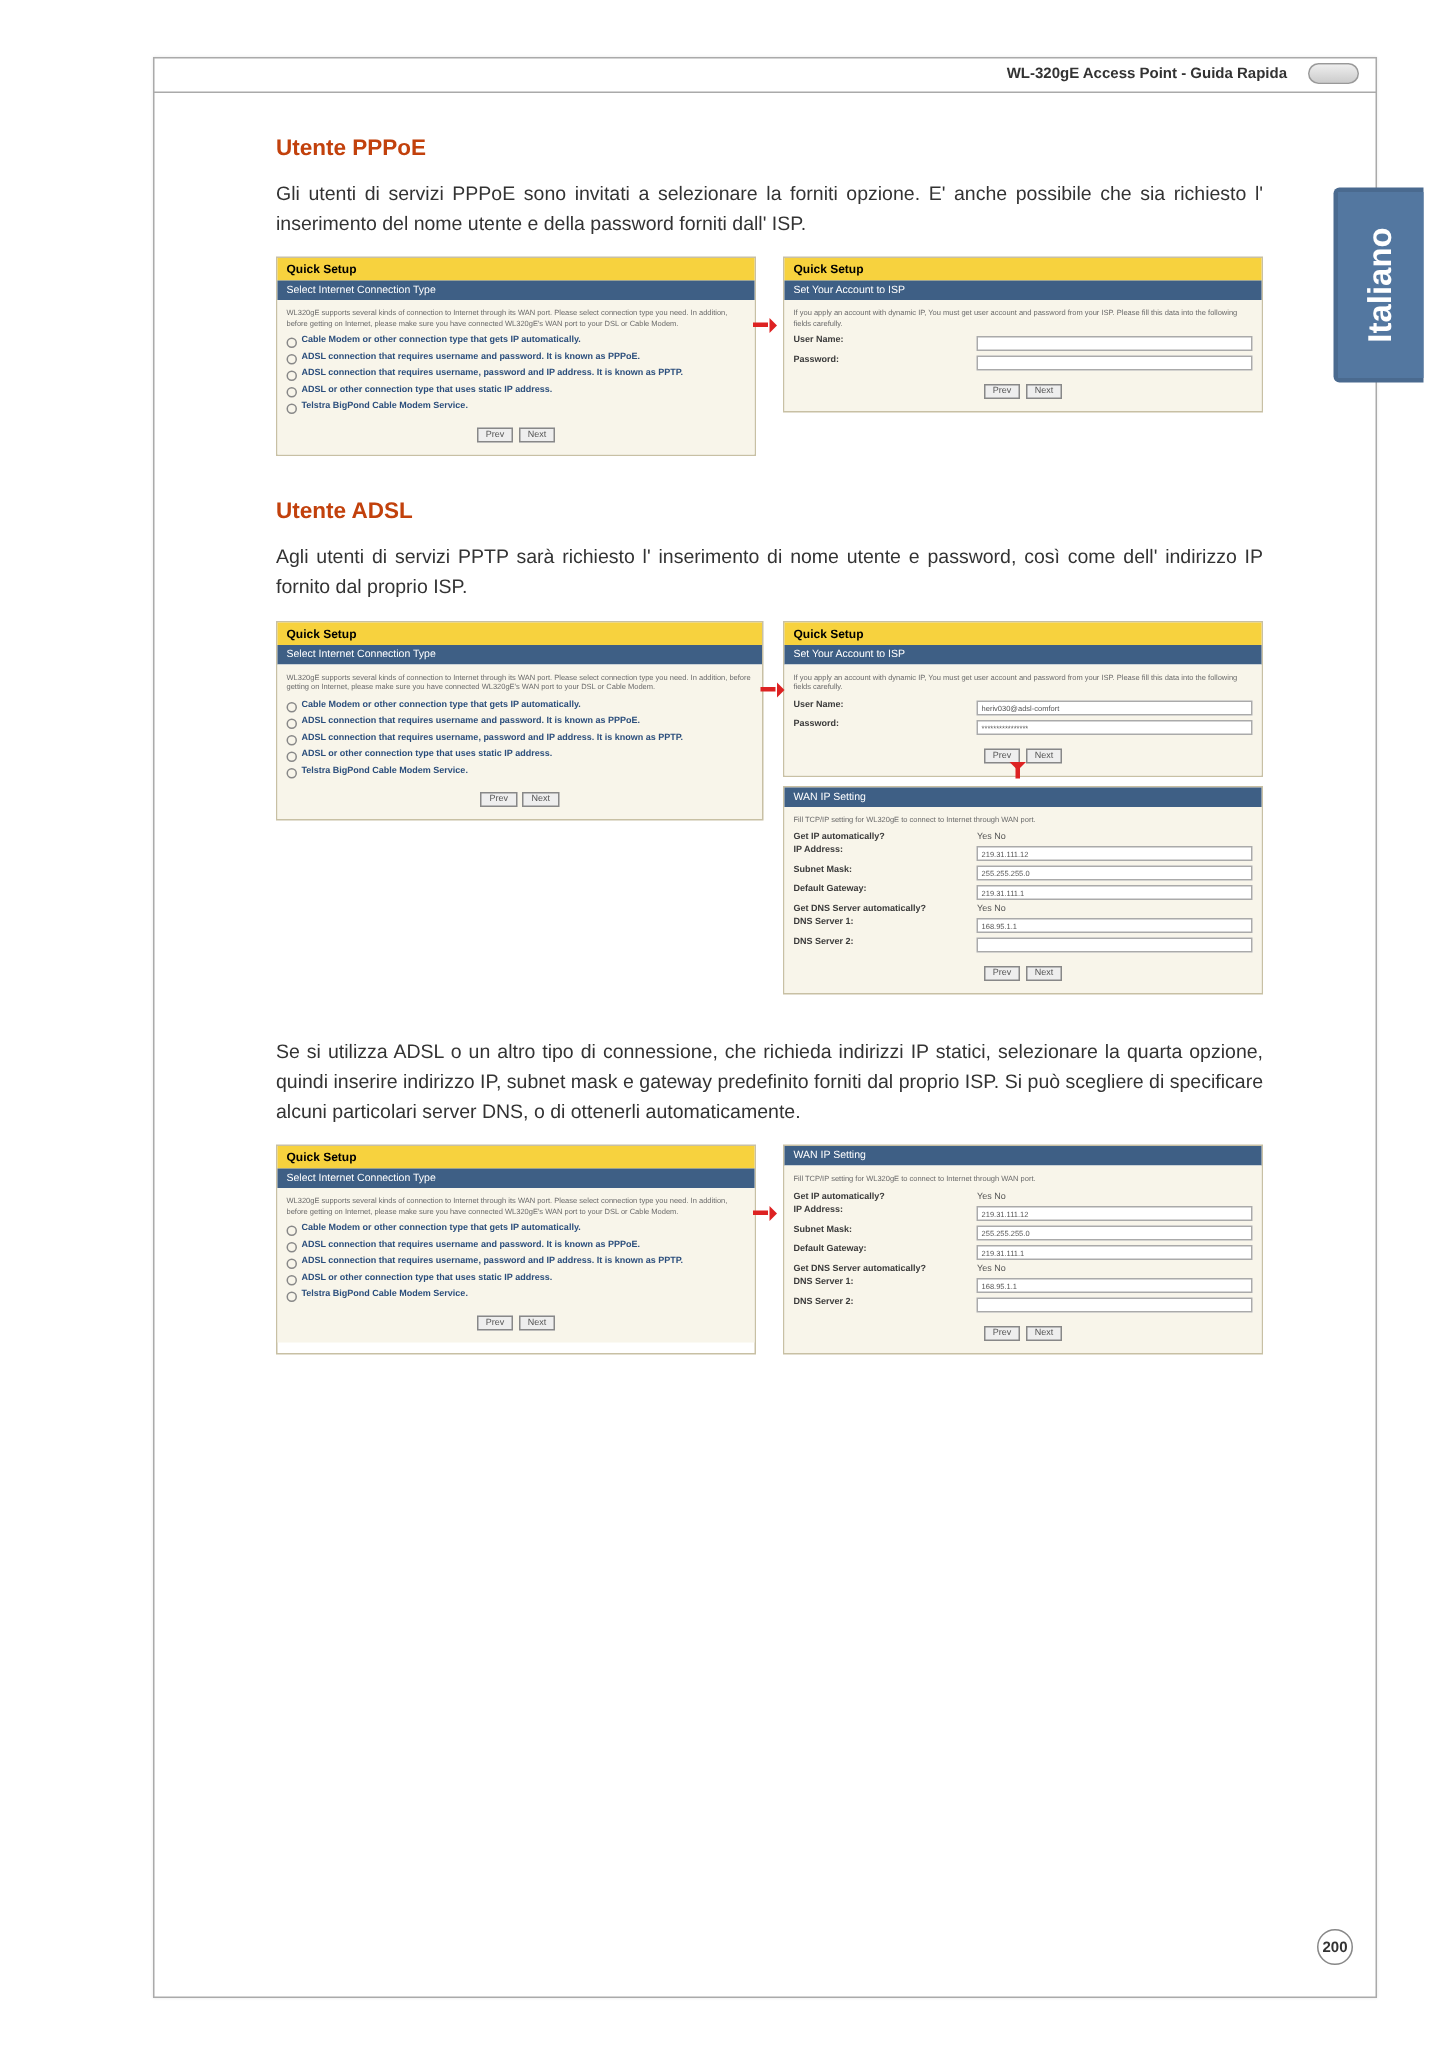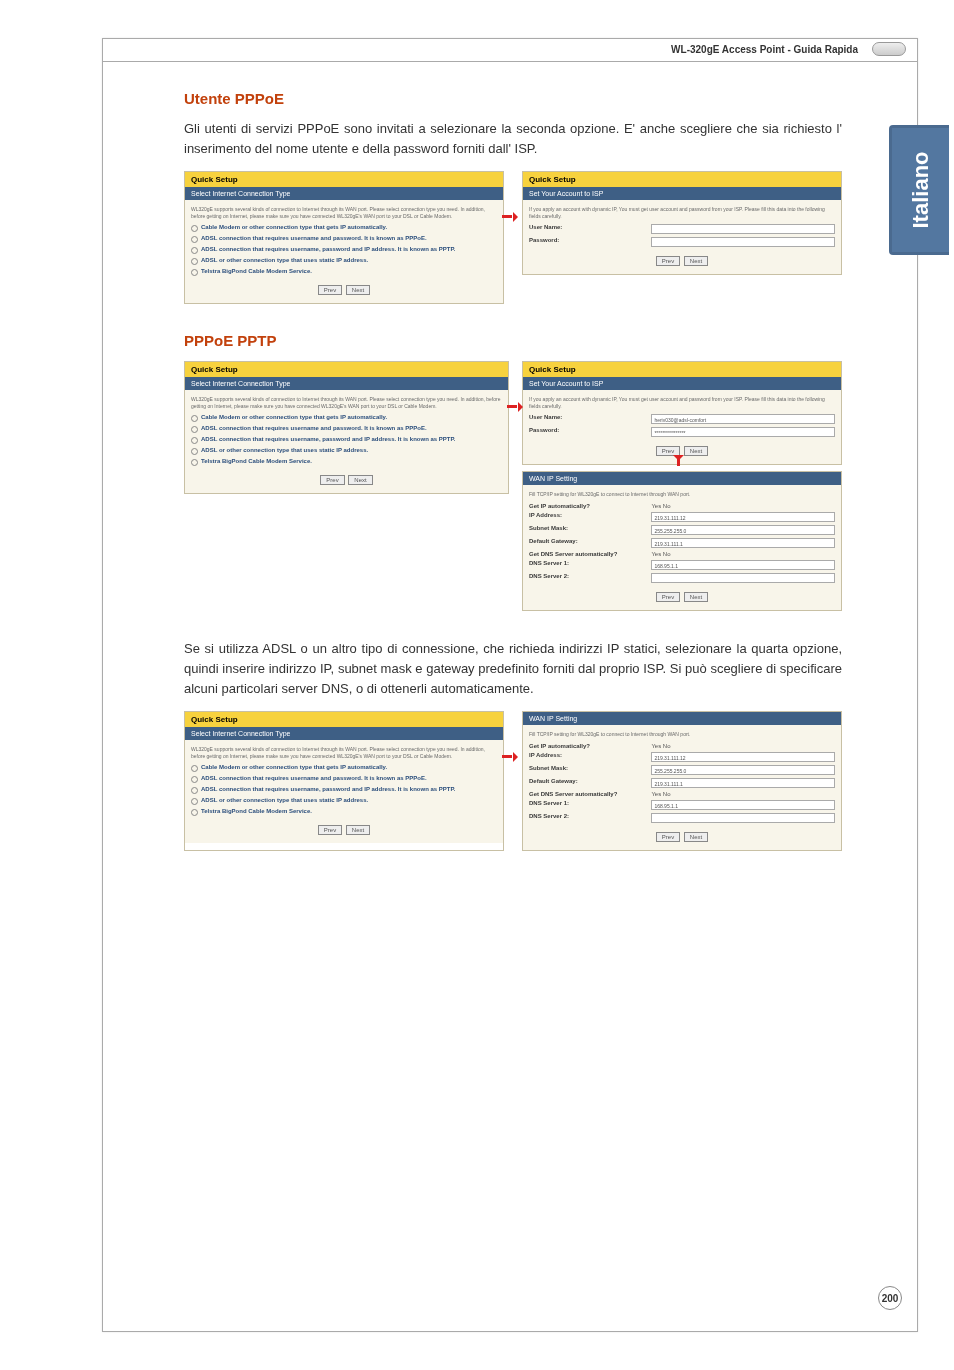--- a/index.html
+++ b/index.html
@@ -234,21 +234,21 @@
 
 <div class="side-tab">
   <div class="side-tab-inner">
     <div class="side-tab-text">Italiano</div>
   </div>
 </div>
 
 <div class="content">
 
   <div class="section-heading">Utente PPPoE</div>
-  <div class="body-text">Gli utenti di servizi PPPoE sono invitati a selezionare la seconda opzione. E' anche scegliere che sia richiesto l' inserimento del nome utente e della password forniti dall' ISP.</div>
+  <div class="body-text">Gli utenti di servizi PPPoE sono invitati a selezionare la forniti opzione. E' anche possibile che sia richiesto l' inserimento del nome utente e della password forniti dall' ISP.</div>
 
   <div class="screenshot-row arrow">
     <div class="red-arrow" style="left:318px; top:42px;"></div>
 
     <div class="screenshot" style="width:320px;">
       <div class="ss-titlebar">Quick Setup</div>
       <div class="ss-header">Select Internet Connection Type</div>
       <div class="ss-body">
         <div class="ss-desc">WL320gE supports several kinds of connection to Internet through its WAN port. Please select connection type you need. In addition, before getting on Internet, please make sure you have connected WL320gE's WAN port to your DSL or Cable Modem.</div>
         <div class="ss-radio">Cable Modem or other connection type that gets IP automatically.</div>
@@ -277,21 +277,22 @@
             <div class="ss-field-input"></div>
           </div>
         <div class="ss-buttons">
           <span class="ss-btn">Prev</span>
           <span class="ss-btn">Next</span>
         </div>
       </div>
     </div>
   </div>
 
-  <div class="section-heading">PPPoE PPTP</div>
+  <div class="section-heading">Utente ADSL</div>
+  <div class="body-text">Agli utenti di servizi PPTP sarà richiesto l' inserimento di nome utente e password, così come dell' indirizzo IP fornito dal proprio ISP.</div>
 
   <div class="screenshot-row arrow">
     <div class="red-arrow" style="left:323px; top:42px;"></div>
     <div class="red-arrow red-arrow-down" style="left:490px; top:95px; width:8px; height:14px;"></div>
 
     <div class="screenshot" style="width:325px; align-self:flex-start;">
       <div class="ss-titlebar">Quick Setup</div>
       <div class="ss-header">Select Internet Connection Type</div>
       <div class="ss-body">
         <div class="ss-desc">WL320gE supports several kinds of connection to Internet through its WAN port. Please select connection type you need. In addition, before getting on Internet, please make sure you have connected WL320gE's WAN port to your DSL or Cable Modem.</div>

